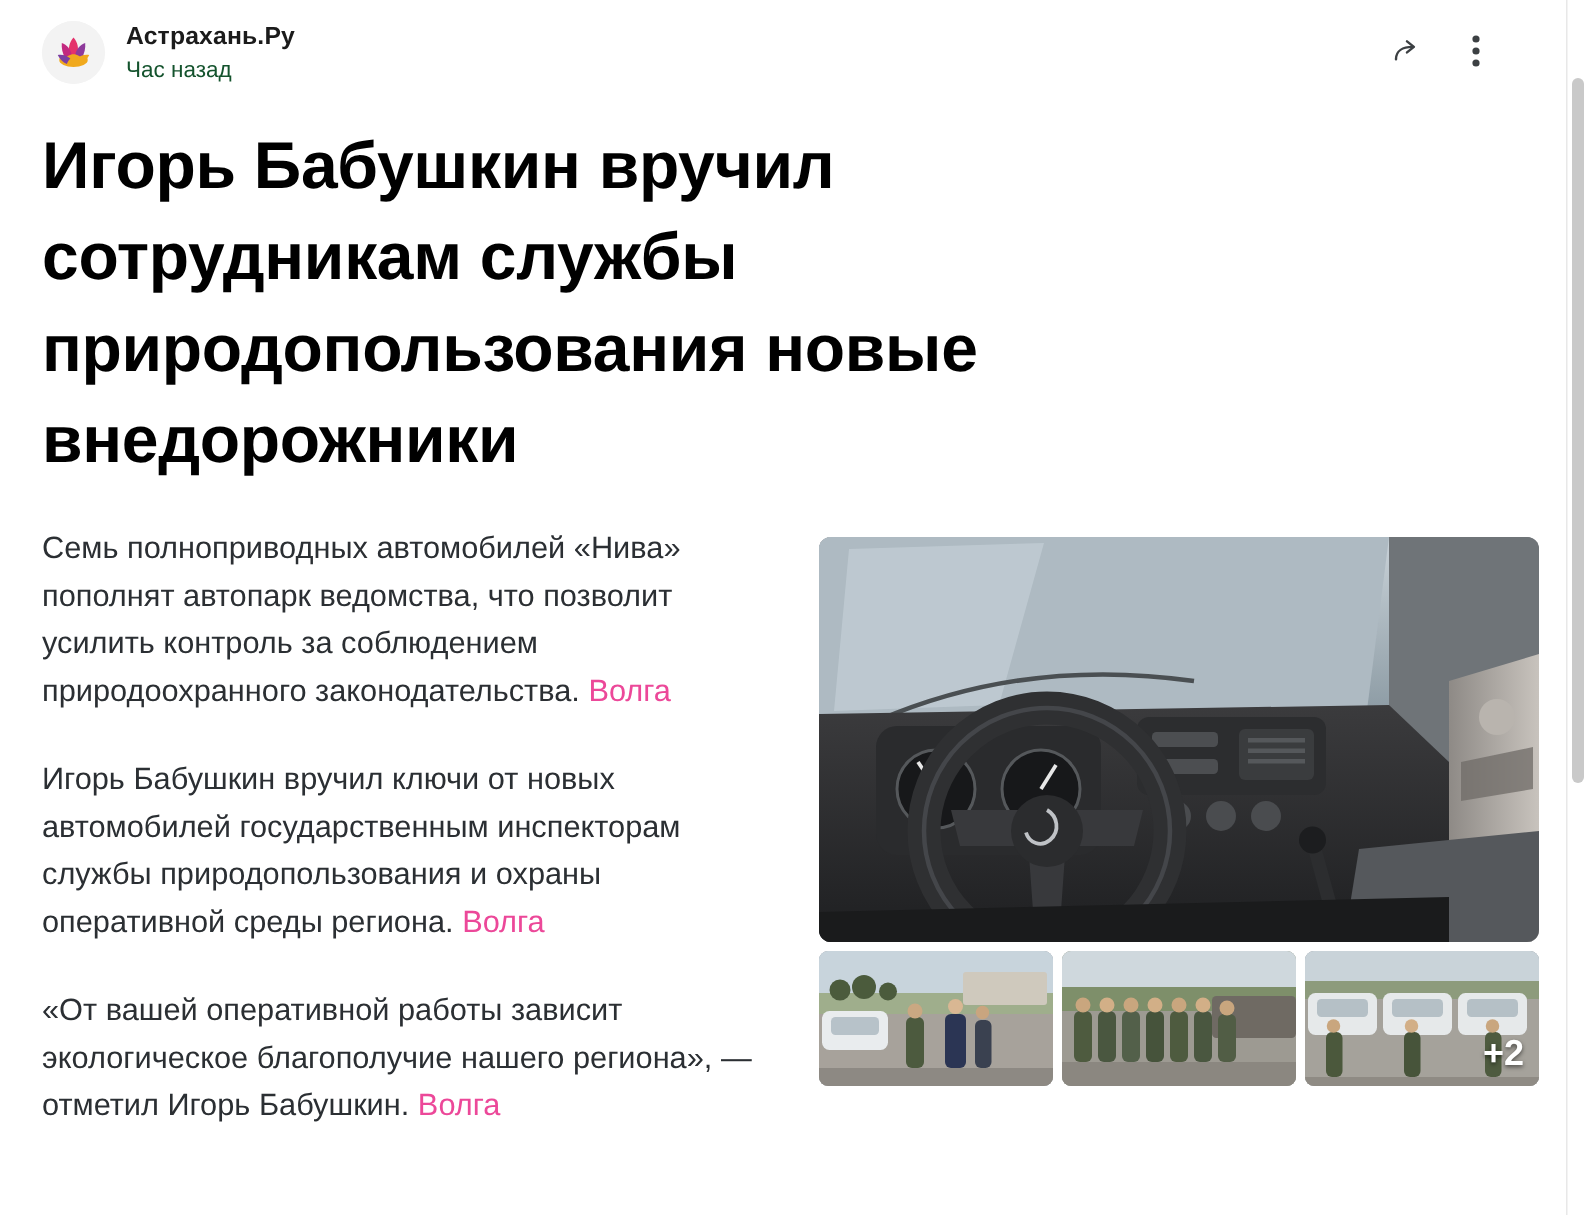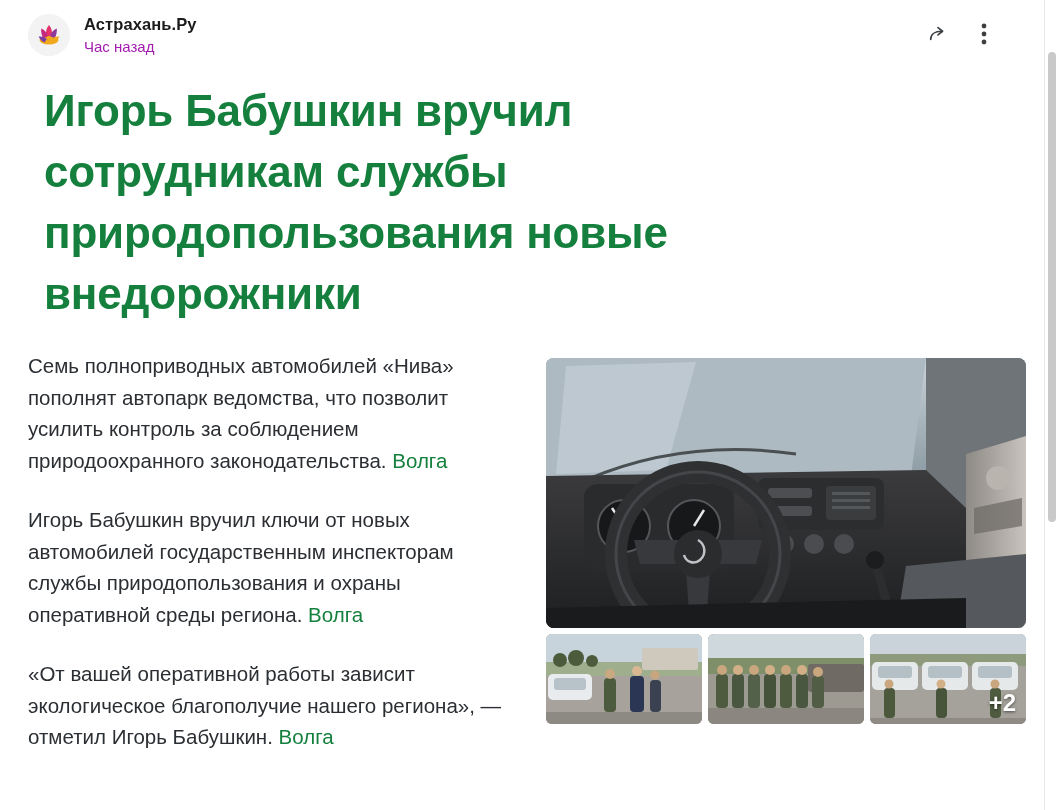--- a/index.html
+++ b/index.html
@@ -68,21 +68,21 @@
   }
   .src-name {
     font-size: 16.5px;
     font-weight: bold;
     color: #1b1b1b;
     letter-spacing: 0.1px;
     line-height: 20px;
   }
   .src-time {
     font-size: 15px;
-    color: #a21caf;
+    color: #14532d;
     line-height: 22px;
     margin-top: 2px;
   }
   .header-actions {
     display: flex;
     align-items: center;
     gap: 22px;
     padding-top: 10px;
     padding-right: 6px;
   }
@@ -90,46 +90,46 @@
     width: 24px;
     height: 24px;
     display: flex;
     align-items: center;
     justify-content: center;
     color: #3c4043;
     cursor: pointer;
   }
   
   .headline {
-    margin: 16px 28px 0 44px;
+    margin: 16px 28px 0 28px;
     font-size: 44px;
     line-height: 61px;
     font-weight: bold;
-    color: #15803d;
+    color: #000000;
     letter-spacing: -0.2px;
     max-width: 720px;
   }
   
   .body-wrap {
     display: flex;
     margin: 26px 28px 0 28px;
     gap: 28px;
   }
   .text-col {
     width: 490px;
     flex: 0 0 490px;
   }
   .para {
     font-size: 20.5px;
     line-height: 31.5px;
     color: #2b2f33;
     margin: 0 0 28px 0;
   }
   .para .src-tag {
-    color: #15803d;
+    color: #ec4899;
   }
   
   .media-col {
     width: 480px;
     flex: 0 0 480px;
     padding-top: 8px;
   }
   .hero {
     width: 480px;
     height: 270px;

